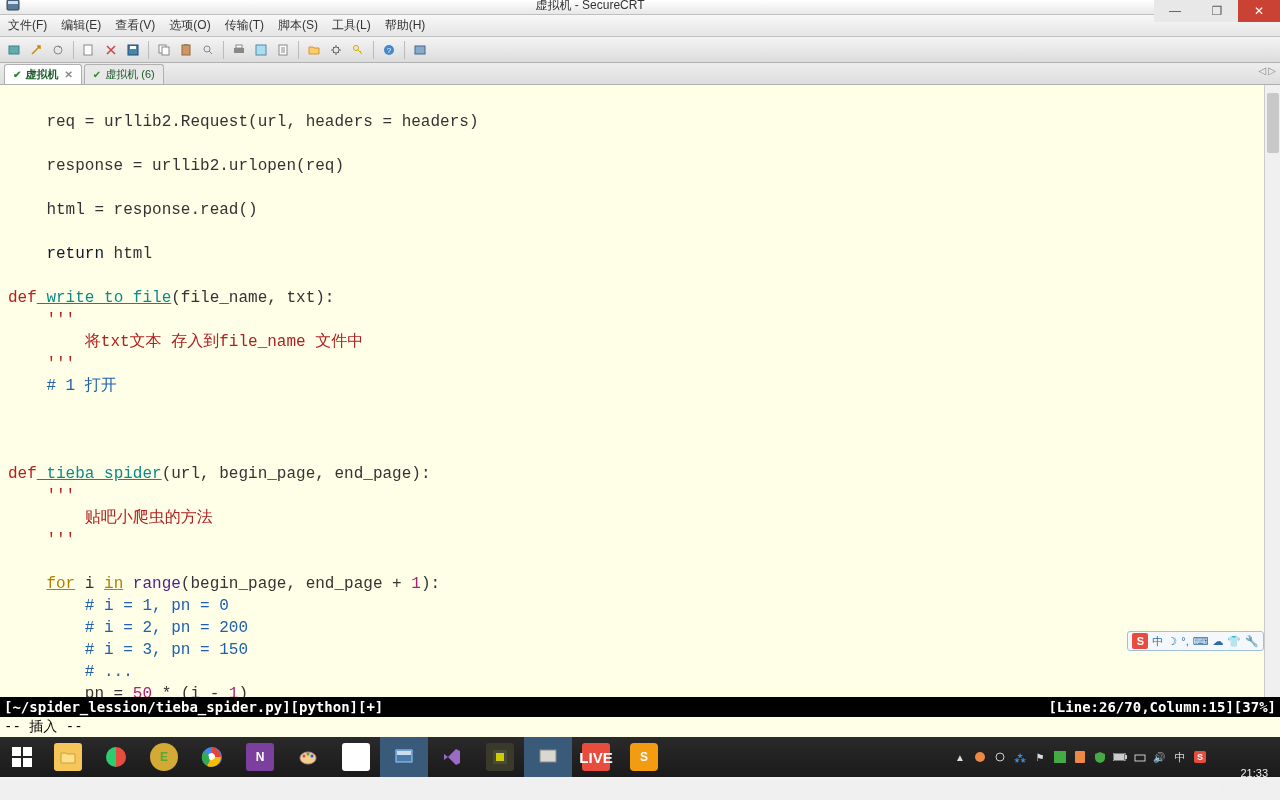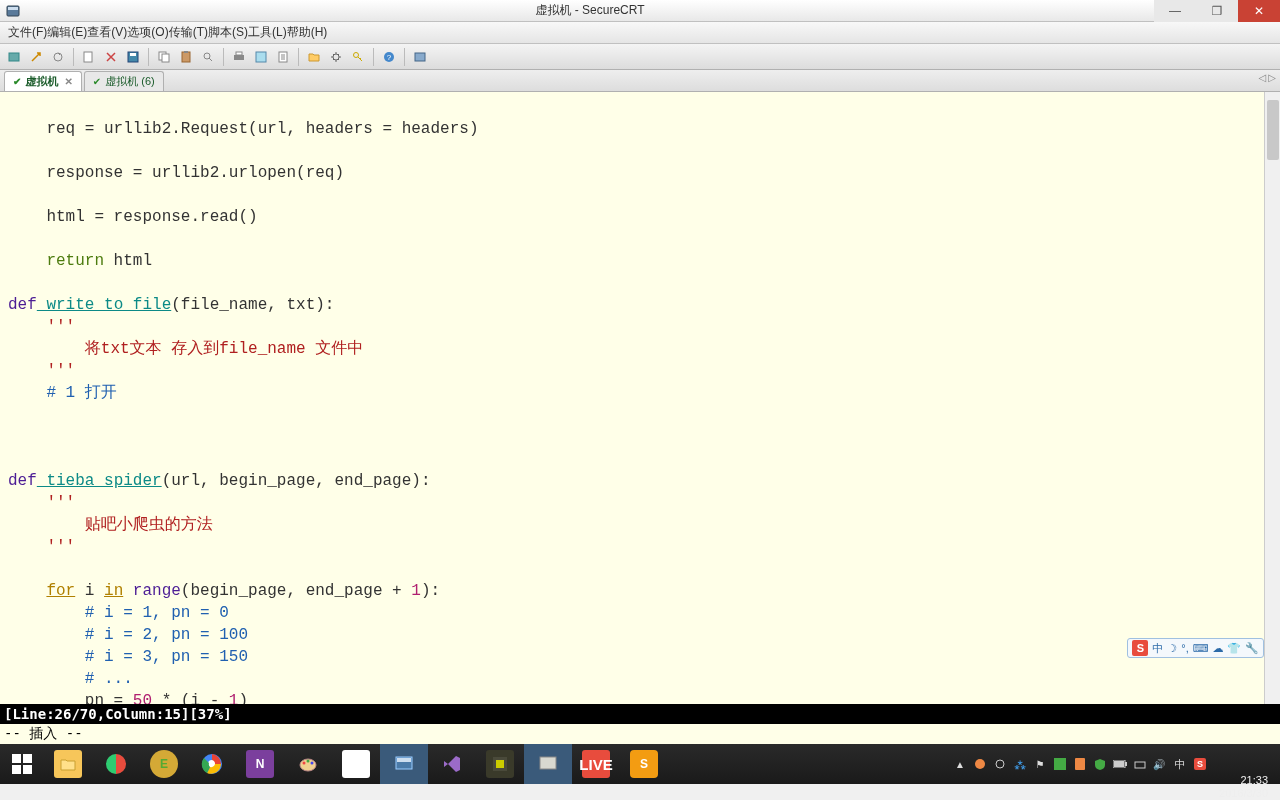--- a/index.html
+++ b/index.html
@@ -1,40 +1,40 @@
 <!DOCTYPE html>
 <html><head>
 <meta charset="utf-8">
 <style>
 * { margin: 0; padding: 0; box-sizing: border-box; }
 body { font-family: "Microsoft YaHei", "SimSun", sans-serif; font-size: 12px; overflow: hidden; width: 1280px; height: 800px; background: #f0f0f0; }
-.titlebar { height: 22px; background: linear-gradient(#fff,#e8e8e8); display: flex; align-items: center; border-bottom: 1px solid #c0c0c0; }
+.titlebar { height: 15px; background: linear-gradient(#fff,#e8e8e8); display: flex; align-items: flex-end; border-bottom: 1px solid #c0c0c0; }
 .titlebar-icon { width: 18px; height: 18px; margin: 0 4px; display:flex; align-items:center; justify-content:center; }
 .titlebar-title { flex: 1; text-align: center; font-size: 12px; color: #333; }
 .winbtns { display: flex; height: 100%; }
 .winbtn { width: 42px; height: 22px; display: flex; align-items: center; justify-content: center; font-family: Arial; }
 .winbtn.close { background: #c94234; color: #fff; }
 .winbtn.min, .winbtn.max { background: #e8e8e8; color: #555; }
-.menubar { height: 22px; background: linear-gradient(#f8f8f8,#e5e5e5); display: flex; align-items: center; padding: 0 8px; border-bottom: 1px solid #c0c0c0; font-size: 12px; color: #333; }
+.menubar { height: 22px; background: linear-gradient(#f8f8f8,#e5e5e5); display: flex; align-items: center; padding: 0 8px; gap: 14px; border-bottom: 1px solid #c0c0c0; font-size: 12px; color: #333; }
 .menubar span { cursor: default; }
 .toolbar { height: 26px; background: linear-gradient(#f4f4f4,#dcdcdc); border-bottom: 1px solid #b0b0b0; display: flex; align-items: center; padding: 0 4px; gap: 2px; }
 .tbtn { width: 20px; height: 20px; display:flex; align-items:center; justify-content:center; border: 1px solid transparent; border-radius:2px; }
 .tsep { width:1px; height:18px; background:#bbb; margin:0 3px; }
 .tabbar { height: 22px; background: linear-gradient(#eee,#ddd); border-bottom: 1px solid #b0b0b0; display: flex; align-items: flex-end; padding: 0 4px; position:relative; }
 .tab { height: 20px; padding: 0 8px; display: flex; align-items: center; gap: 4px; font-size: 11px; border: 1px solid #b0b0b0; border-bottom: none; margin-right: 2px; border-radius: 3px 3px 0 0; }
 .tab.active { background: #fff; font-weight: bold; color: #1a5b2a; }
 .tab.inactive { background: #e8e8e8; color: #1a5b2a; }
 .tab-check { color: #2a8a2a; font-size:10px; }
 .tab-x { color:#888; font-size:10px; margin-left:2px; }
 .tabnav { position:absolute; right:4px; top:2px; display:flex; gap:2px; color:#888; font-size:10px; }
 .terminal { height: 612px; background: #FFFFE8; position: relative; overflow: hidden; }
 .term-content { font-family: Consolas, "Courier New", monospace; font-size: 16px; line-height: 22px; padding: 4px 8px; white-space: pre; color: #333; }
 .kw-builtin { color: #4c1d95; }
-.kw-return { color: #4d7c0f; }
-.kw-def { color: #4c1d95; }
+.kw-return { color: #0f172a; }
+.kw-def { color: #b91c1c; }
 .kw-fn { color: #0c8a87; text-decoration: underline; }
 .kw-str { color: #b02020; }
 .kw-comment { color: #2060b0; font-family: Liberation Mono, monospace; }
 .kw-for { color: #b08000; text-decoration: underline; }
 .kw-num { color: #b02070; }
 .term-scroll { position: absolute; right: 0; top: 0; width: 16px; height: 100%; background: #f0f0f0; border-left: 1px solid #ccc; }
 .term-thumb { position: absolute; left: 2px; width: 12px; background: #c8c8c8; border-radius: 2px; }
 .statusline { height: 20px; background: #000; color: #fff; font-family: Consolas, monospace; font-size: 14px; display: flex; align-items: center; padding: 0 4px; font-weight: bold; }
 .statusline .sl-left { flex: 1; }
 .modeline { height: 20px; background: #FFFFE8; font-family: Consolas, monospace; font-size: 14px; padding: 0 4px; display:flex; align-items:center; }
@@ -215,40 +215,41 @@
 
 
 
 <span class="kw-def">def</span><span class="kw-fn"> tieba_spider</span><span>(url, begin_page, end_page):</span>
 <span class="kw-str">    '''</span>
 <span class="kw-str">        贴吧小爬虫的方法</span>
 <span class="kw-str">    '''</span>
 
     <span class="kw-for">for</span><span> i </span><span class="kw-for">in</span><span class="kw-builtin"> range</span><span>(begin_page, end_page + </span><span class="kw-num">1</span><span>):</span>
 <span class="kw-comment">        # i = 1, pn = 0</span>
-<span class="kw-comment">        # i = 2, pn = 100</span>
+<span class="kw-comment">        # i = 2, pn = 200</span>
 <span class="kw-comment">        # i = 3, pn = 150</span>
 <span class="kw-comment">        # ...</span>
 <span>        pn = </span><span class="kw-num">50</span><span> * (i - </span><span class="kw-num">1</span><span>)</span></div>
   <div class="term-scroll">
     <div class="term-thumb" style="top:8px;height:60px;"></div>
   </div>
   <div class="ime-float">
     <div class="ime-s">S</div>
     <span>中</span>
     <span>☽</span>
     <span>°,</span>
     <span>⌨</span>
     <span>☁</span>
     <span>👕</span>
     <span>🔧</span>
   </div>
 </div>
 
 <div class="statusline">
+  <span class="sl-left">[~/spider_lession/tieba_spider.py][python][+]</span>
   <span>[Line:26/70,Column:15][37%]</span>
 </div>
 <div class="modeline">
   <span>-- 插入 --</span>
 </div>
 
 <div class="taskbar">
   <div class="taskbtn start">
     <svg width="20" height="20">
         <rect x="0" y="0" width="9" height="9" fill="#fff"></rect>

